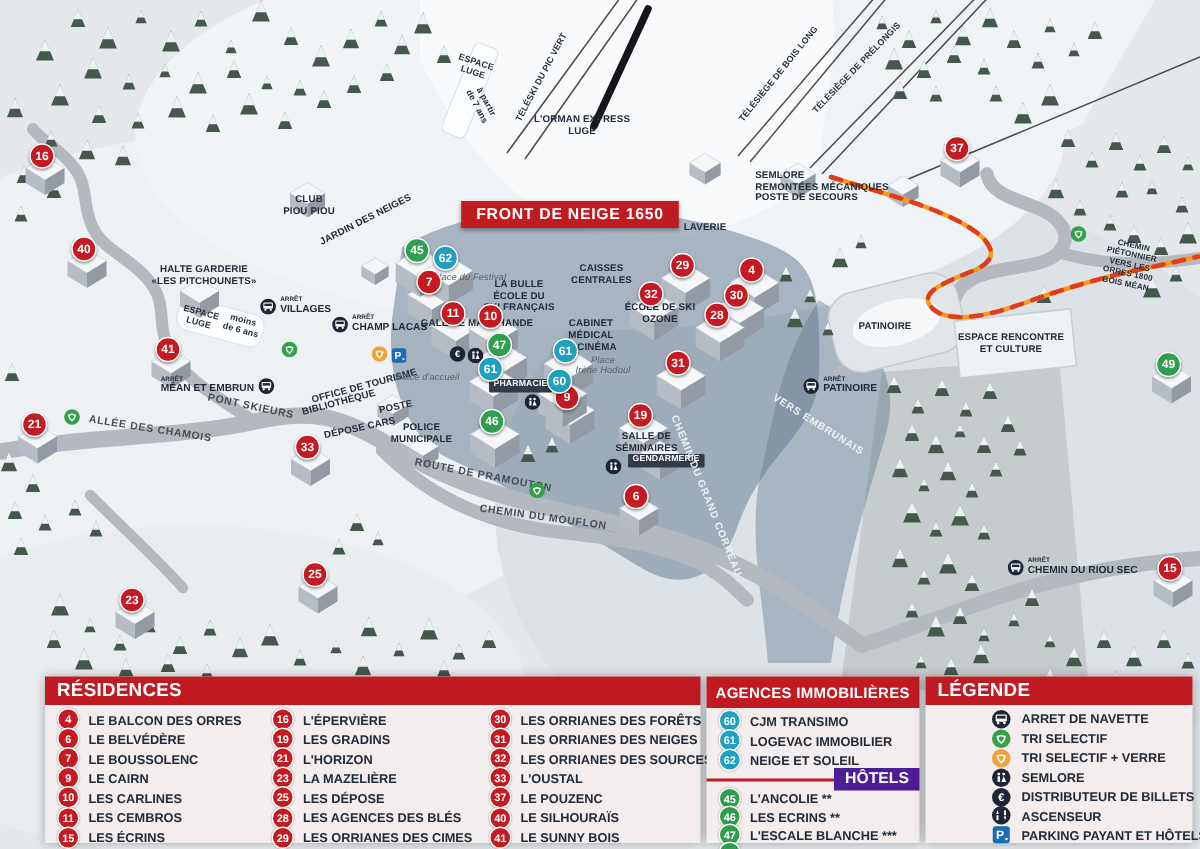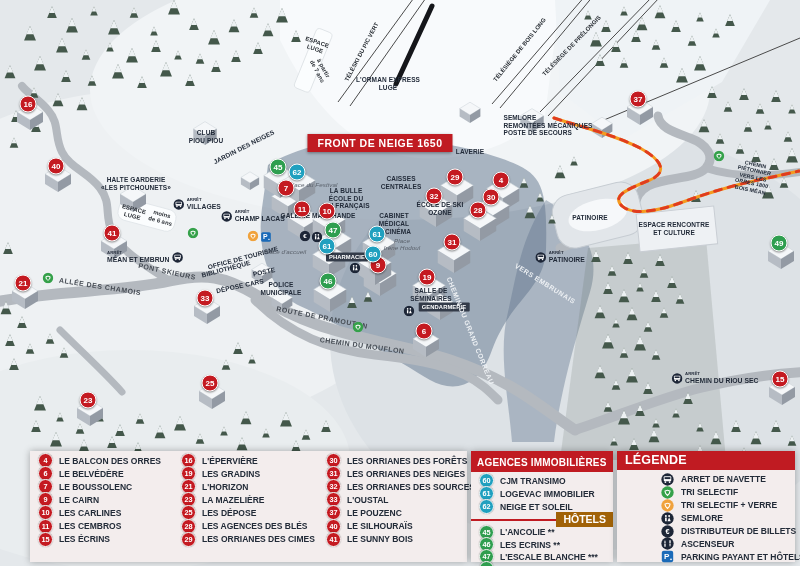--- a/index.html
+++ b/index.html
@@ -42,21 +42,21 @@
                 padding:2px 8px 3px;letter-spacing:.2px;white-space:nowrap;}
   .panel-header.sm{font-size:10px;padding:6px 6px 4px;}
   .res-cols{display:flex;padding-top:3px;}
   .itm-row{display:flex;align-items:center;height:13.1px;padding-left:8px;}
   .num{flex:none;width:13px;height:13px;border-radius:50%;border:1px solid #fff;
        box-shadow:0 0 1px rgba(0,0,0,.5);color:#fff;font-size:7.3px;font-weight:700;
        display:flex;align-items:center;justify-content:center;margin-right:6px;}
   .itm{font-size:8.5px;font-weight:700;color:#222b38;white-space:nowrap;}
   .hotels-bar{display:flex;align-items:center;height:11px;margin:1px 0 1px;}
   .hotels-line{flex:1;height:2.5px;background:#c01b22;}
-  .hotels-box{background:#a16207;color:#fff;font-weight:700;font-size:10.5px;padding:1px 7px 2px;}
+  .hotels-box{background:#4c1d95;color:#fff;font-weight:700;font-size:10.5px;padding:1px 7px 2px;}
   .leg-row{display:flex;align-items:center;height:12.9px;padding-left:8px;margin-left:36px;}
   .leg-ic{flex:none;width:13px;height:13px;margin-right:7px;line-height:0;}
 </style>
 </head>
 <body>
 
 <div id="stage">
 
   <svg id="terrain" width="800" height="566" viewBox="0 0 800 566">
     <rect x="0" y="0" width="800" height="566" fill="#e4e8eb"></rect>
@@ -767,20 +767,21 @@
       <div class="marker" style="left: 333px; top: 230px; background: rgb(47, 158, 79);">47</div>
       <div class="marker" style="left: 328px; top: 281px; background: rgb(47, 158, 79);">46</div>
       <div class="marker" style="left: 779px; top: 243px; background: rgb(47, 158, 79);">49</div>
       <div class="marker" style="left: 297px; top: 172px; background: rgb(32, 160, 191);">62</div>
       <div class="marker" style="left: 327px; top: 246px; background: rgb(32, 160, 191);">61</div>
       <div class="marker" style="left: 377px; top: 234px; background: rgb(32, 160, 191);">61</div>
       <div class="marker" style="left: 373px; top: 254px; background: rgb(32, 160, 191);">60</div>
     </div>
 
   <div class="panel" style="left:30px;top:451px;width:437px;height:111px">
+    <div class="panel-header">RÉSIDENCES</div>
     <div class="res-cols" id="res-cols">
         <div class="res-col" style="width: 143px;">
           <div class="itm-row">
             <div class="num" style="background: rgb(196, 26, 33);">4</div>
             <div class="itm">LE BALCON DES ORRES</div>
           </div>
           <div class="itm-row">
             <div class="num" style="background: rgb(196, 26, 33);">6</div>
             <div class="itm">LE BELVÉDÈRE</div>
           </div>

